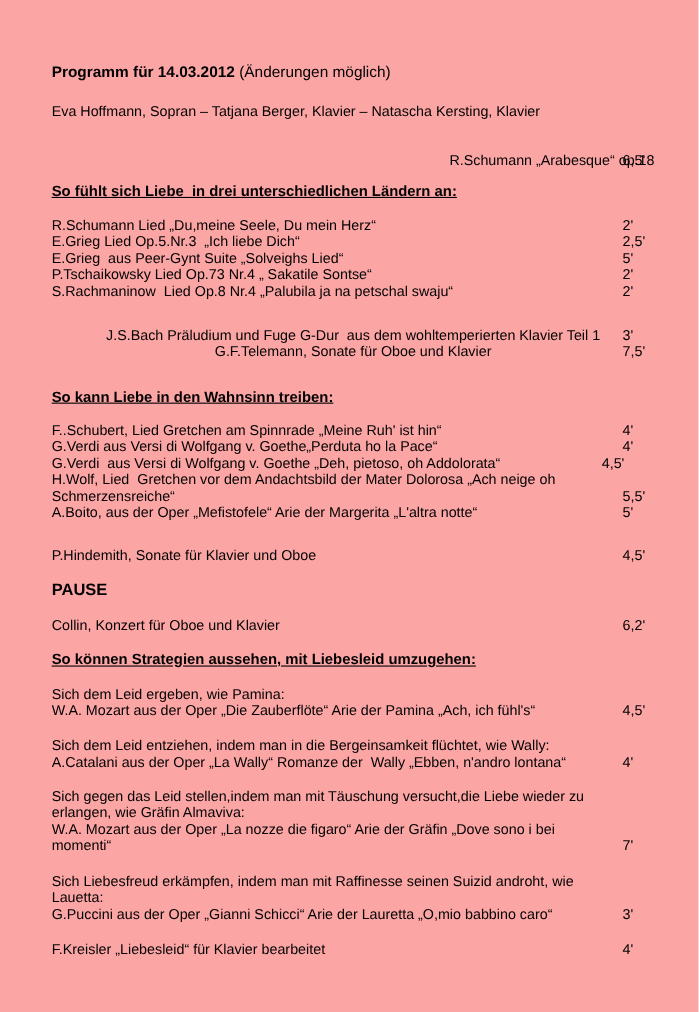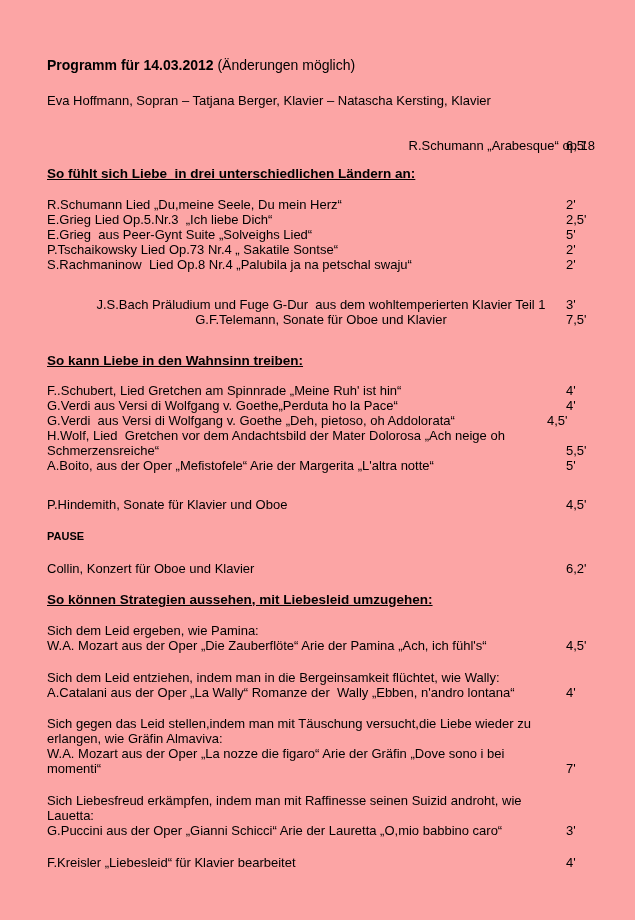--- a/index.html
+++ b/index.html
@@ -17,21 +17,21 @@
   .performers{margin-bottom:30px;}
   .opening{margin-bottom:13px;text-align:right;}
   .heading{font-weight:bold;text-decoration:underline;font-size:13.5px;line-height:16px;}
   .h1{margin-bottom:15px;}
   .h2{margin-bottom:14px;}
   .h3{margin-bottom:15px;}
   .block-s1{margin-bottom:25px;}
   .block-baroque{margin-bottom:26px;text-align:center;}
   .block-s2{margin-bottom:24px;}
   .block-classical{margin-bottom:17px;}
-  .pause{font-weight:bold;font-size:11px;margin-bottom:17px;}
+  .pause{font-weight:bold;font-size:15px;margin-bottom:17px;}
   .collin{margin-bottom:16px;}
   .group{margin-bottom:17px;}
   .group.gB{margin-bottom:16px;}
 </style>
 </head>
 <body>
 
 <div class="page">
   <div class="content">
 

